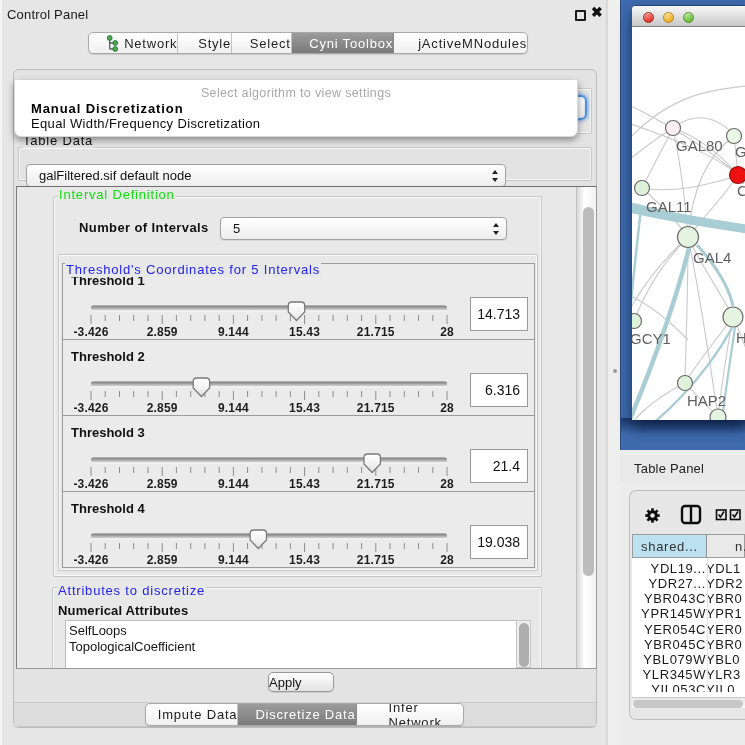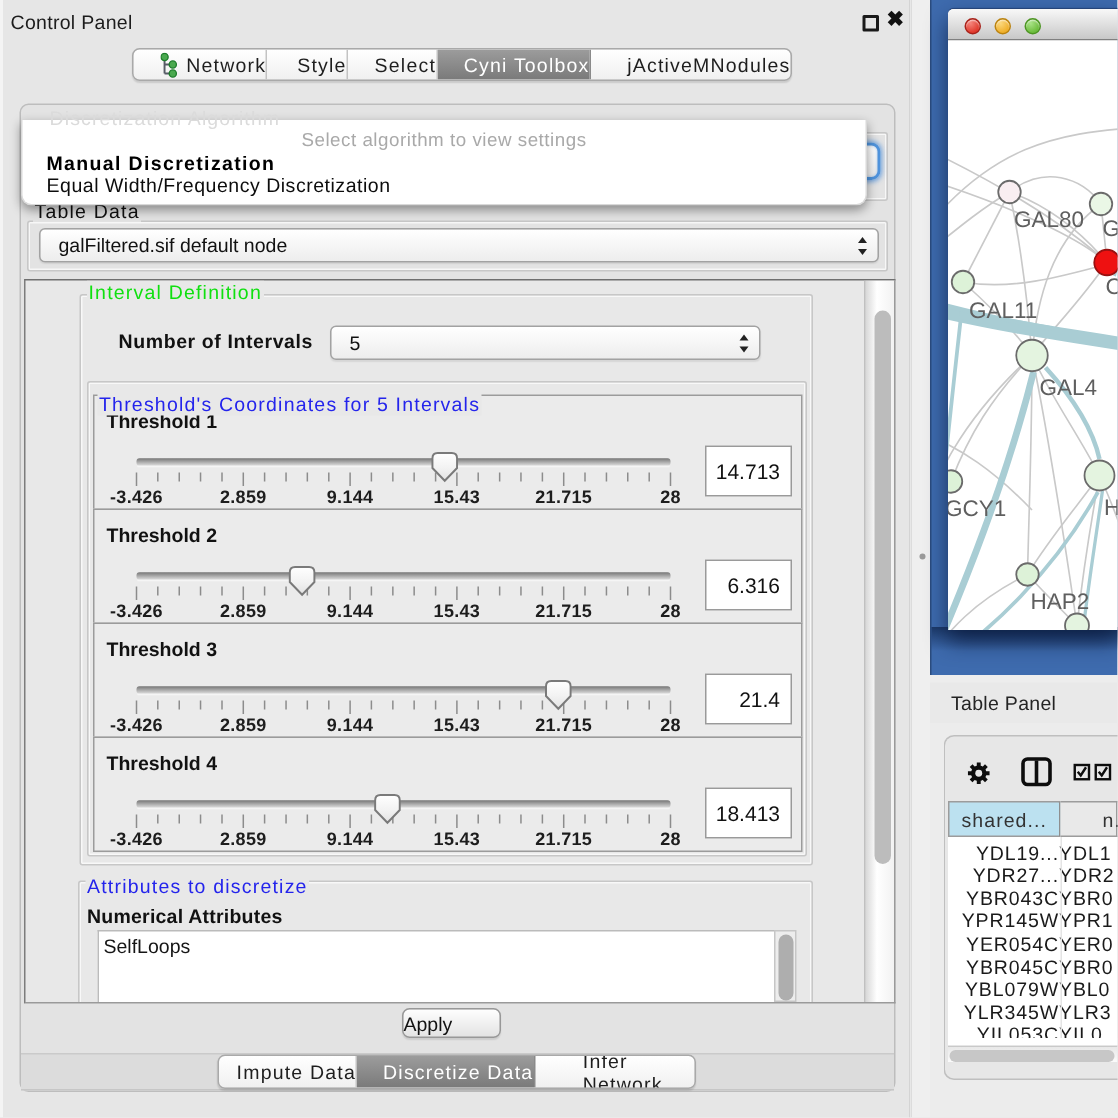--- a/index.html
+++ b/index.html
@@ -98,21 +98,21 @@
   <div class="tb" style="width:133px;">jActiveMNodules</div>
 </div>
 
 <div id="mp"></div>
 
 <div class="grp" style="left:18px; top:88px; width:574px; height:46px;"></div>
 <div class="cmb" style="left:26px; top:95px; width:561px; height:25px; border:2px solid #4f93dc; border-radius:6px; box-shadow:0 0 3.5px 1px rgba(80,145,220,.8), inset 0 0 2px rgba(80,145,220,.5);"></div>
 
 <div class="grplbl" style="left:22px; top:133px; color:#111;">Table Data</div>
 <div class="grp" style="left:18px; top:147px; width:574px; height:34px;"></div>
-<div class="cmb" style="left:26px; top:152px; width:560px;text-decoration:underline;">
+<div class="cmb" style="left:26px; top:164px; width:480px;text-decoration:underline;">
       <span class="ct">galFiltered.sif default node</span>
       <svg class="ar" viewBox="0 0 8 14">
         <path d="M4 1 L7 5 L1 5 Z" fill="#222"></path>
         <path d="M4 13 L7 9 L1 9 Z" fill="#222"></path>
       </svg>
     </div>
 
 <div id="sp">
   <div class="grplbl" style="left:41px; top:0px; color:#10e010; background:#e8e8e8;">Interval Definition</div>
   <div class="grp" style="left:36px; top:9px; width:489px; height:381px;"></div>
@@ -329,27 +329,28 @@
           <line x1="369.8" y1="51" x2="369.8" y2="57" stroke="#8c8c8c" stroke-width="1"></line>
           <line x1="384.0" y1="51" x2="384.0" y2="60" stroke="#8c8c8c" stroke-width="1"></line>
       <text x="28.0" y="71.5" font-size="12" font-weight="bold" letter-spacing=".2" fill="#1d1d1d" text-anchor="middle" font-family="Liberation Sans, sans-serif">-3.426</text>
           <text x="99.2" y="71.5" font-size="12" font-weight="bold" letter-spacing=".2" fill="#1d1d1d" text-anchor="middle" font-family="Liberation Sans, sans-serif">2.859</text>
           <text x="170.4" y="71.5" font-size="12" font-weight="bold" letter-spacing=".2" fill="#1d1d1d" text-anchor="middle" font-family="Liberation Sans, sans-serif">9.144</text>
           <text x="241.6" y="71.5" font-size="12" font-weight="bold" letter-spacing=".2" fill="#1d1d1d" text-anchor="middle" font-family="Liberation Sans, sans-serif">15.43</text>
           <text x="312.8" y="71.5" font-size="12" font-weight="bold" letter-spacing=".2" fill="#1d1d1d" text-anchor="middle" font-family="Liberation Sans, sans-serif">21.715</text>
           <text x="384.0" y="71.5" font-size="12" font-weight="bold" letter-spacing=".2" fill="#1d1d1d" text-anchor="middle" font-family="Liberation Sans, sans-serif">28</text>
       <path d="M 187.1 48 L 187.1 41.5 Q 187.1 38 190.6 38 L 200.0 38 Q 203.5 38 203.5 41.5 L 203.5 48 L 195.3 56.5 Z" fill="url(#gt304)" stroke="#7a7a7a" stroke-width="1.3"></path>
     </svg>
-    <div class="vbox">18.413</div>
+    <div class="vbox">19.038</div>
     </div>
   <div class="grplbl" style="left:40px; top:396px; color:#2424ec; background:#e8e8e8;">Attributes to discretize</div>
   <div class="grp" style="left:35px; top:400px; width:490px; height:94px;"></div>
   <div style="position:absolute; left:41px; top:416px; font-size:13px; font-weight:bold; color:#111; letter-spacing:.15px;">Numerical Attributes</div>
   <div id="attrlist">
         <div>SelfLoops</div>
+        <div>TopologicalCoefficient</div>
       </div>
   <div style="position:absolute; left:499px; top:433px; width:15px; height:48px; background:#ededed; border:1px solid #c6c6c6;">
         <div style="position:absolute; left:1.5px; top:2px; width:10px; height:44px; background:#aeaeae; border-radius:5px;"></div>
       </div>
   <div id="spsb">
         <div class="th"></div>
       </div>
 </div>
 
 <div id="apply">Apply</div>
@@ -358,21 +359,20 @@
   <div class="tb" style="width:93px;">Impute Data</div>
   <div class="tb sel" style="width:119px;">Discretize Data</div>
   <div class="tb" style="width:107px;">Infer Network</div>
 </div>
 
 <div id="pop">
   <div class="hint">Select algorithm to view settings</div>
   <div class="it1">Manual Discretization</div>
   <div class="it2">Equal Width/Frequency Discretization</div>
 </div>
-<div id="ghost">Discretization Algorithm</div>
 
 </div>
 <div id="split">
     <div class="dot"></div>
   </div>
 <div id="desk">
   <div style="position:absolute; left:0px; top:418px; width:125px; height:16px; background:linear-gradient(#16305c,rgba(62,107,174,0)); opacity:.85;"></div>
   <div id="netwin">
     <div id="nettb">
       <div class="tl-btn" style="left:10.5px; background:radial-gradient(circle at 35% 30%, #f4837a, #e0392c 70%); border:1px solid #a8221a; box-shadow:inset 0 1px 1px rgba(255,255,255,.6);"></div>

